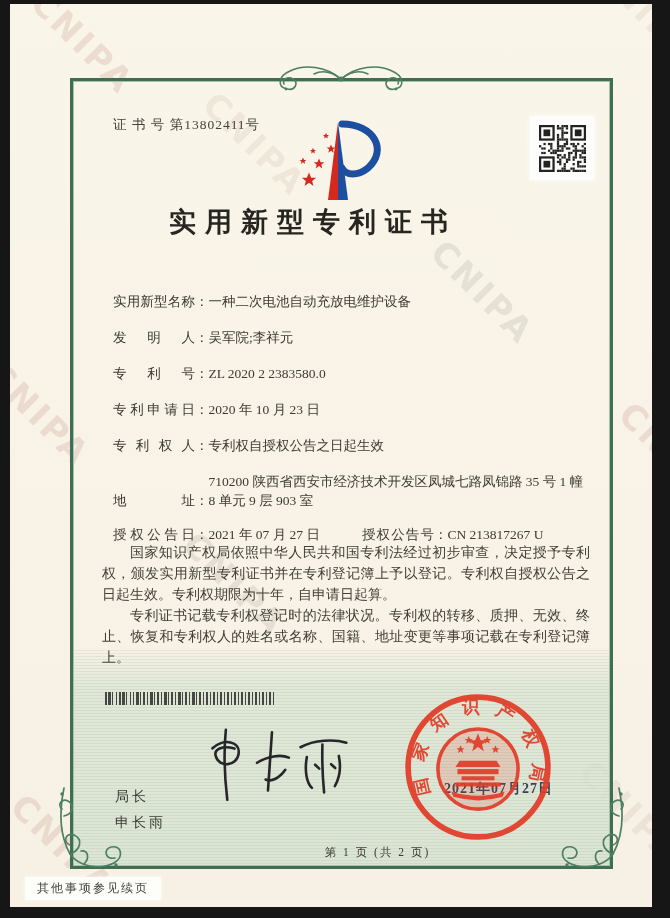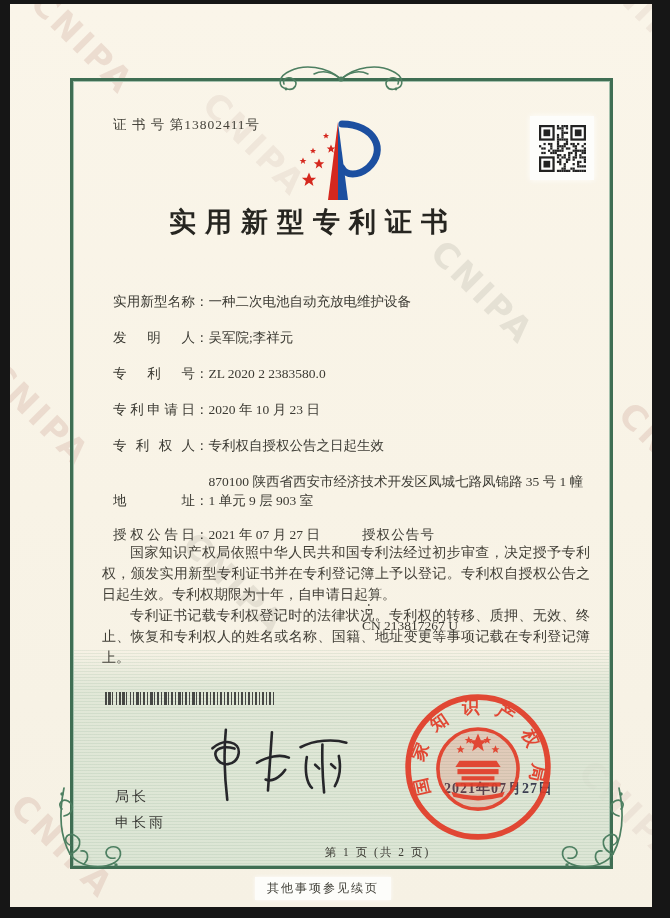--- a/index.html
+++ b/index.html
@@ -57,21 +57,21 @@
   .fields{position:absolute;left:103px;top:288px;width:478px;z-index:4;font-size:13.5px;color:#3b3a33;}
   .frow{display:flex;line-height:19px;margin-bottom:17px;align-items:flex-end;}
   .frow.addr{margin-bottom:15px;}
   .flabel{
     width:82px;flex:0 0 82px;text-align:justify;text-align-last:justify;color:#3b3a33;
   }
   .fcolon{flex:0 0 auto;}
   .fvalue{flex:1 1 auto;}
   .grantrow{display:flex;line-height:19px;}
   .grantrow .pair{display:flex;}
-  .grantrow .pair.right{margin-left:42px;flex-direction:column;}
+  .grantrow .pair.right{margin-left:42px;}
   .grantrow .pair.right .flabel{width:72px;flex-basis:72px;}
   
   .paras{
     position:absolute;left:92px;top:538px;width:488px;z-index:4;
     font-size:14px;line-height:21px;color:#403e36;text-align:justify;
   }
   .paras p{margin:0;text-indent:2em;}
   
   .barcode{
     position:absolute;left:95px;top:688px;width:170px;height:13px;z-index:4;
@@ -86,21 +86,21 @@
   .director{position:absolute;left:105px;top:780px;z-index:4;font-size:14px;color:#3a3a36;letter-spacing:3px;line-height:26px;}
   .signature{position:absolute;left:185px;top:712px;z-index:5;}
   
   .sealwrap{position:absolute;left:394px;top:689px;width:148px;height:148px;z-index:5;opacity:0.93;}
   .sealdate{
     position:absolute;left:398px;top:776px;width:145px;text-align:right;z-index:4;
     font-size:14px;font-weight:bold;color:#3d4052;letter-spacing:1px;
   }
   
   .pageno{position:absolute;left:60px;top:841px;width:615px;text-align:center;font-size:11.5px;color:#3c3b34;z-index:4;letter-spacing:2px;}
-  .footnote-wrap{position:absolute;left:8px;top:873px;width:610px;text-align:center;z-index:4;}
+  .footnote-wrap{position:absolute;left:15px;top:873px;width:610px;z-index:4;}
   .footnote{
     display:inline-block;background:#fdfdfa;padding:3px 12px;font-size:12px;color:#43423a;letter-spacing:2px;
     box-shadow:0 0 4px rgba(255,255,255,0.8);
   }
   svg{display:block;}
 </style>
 </head>
 <body>
 
 <div class="paper">
@@ -346,21 +346,21 @@
       <span class="fvalue">2020 年 10 月 23 日</span>
     </div>
     <div class="frow">
       <span class="flabel">专利权人</span>
         <span class="fcolon">：</span>
       <span class="fvalue">专利权自授权公告之日起生效</span>
     </div>
     <div class="frow addr">
       <span class="flabel">地址</span>
         <span class="fcolon">：</span>
-      <span class="fvalue">870100 陕西省西安市经济技术开发区凤城七路凤锦路 35 号 1 幢 1 单元 9 层 903 室</span>
+      <span class="fvalue">710200 陕西省西安市经济技术开发区凤城七路凤锦路 35 号 1 幢 8 单元 9 层 903 室</span>
     </div>
     <div class="grantrow">
       <span class="pair">
         <span class="flabel">授权公告日</span>
           <span class="fcolon">：</span>
         <span>2021 年 07 月 27 日</span>
       </span>
       <span class="pair right">
         <span class="flabel">授权公告号</span>
           <span class="fcolon">：</span>

